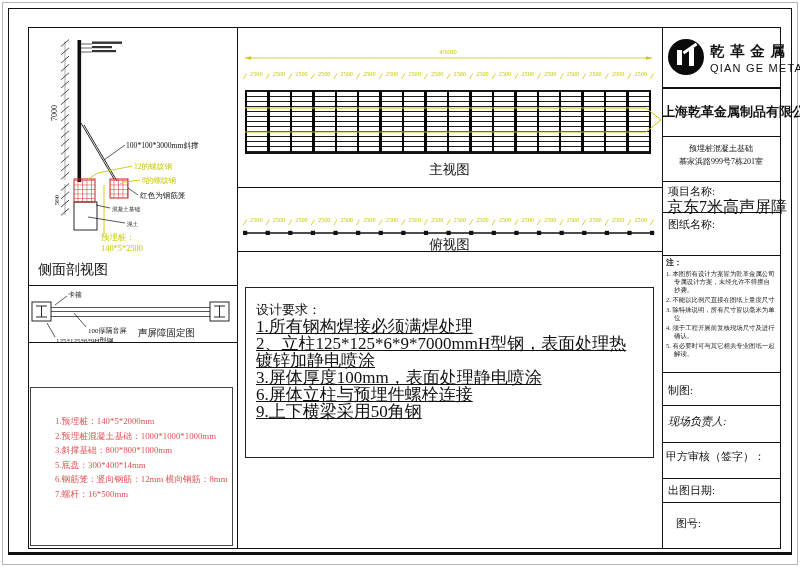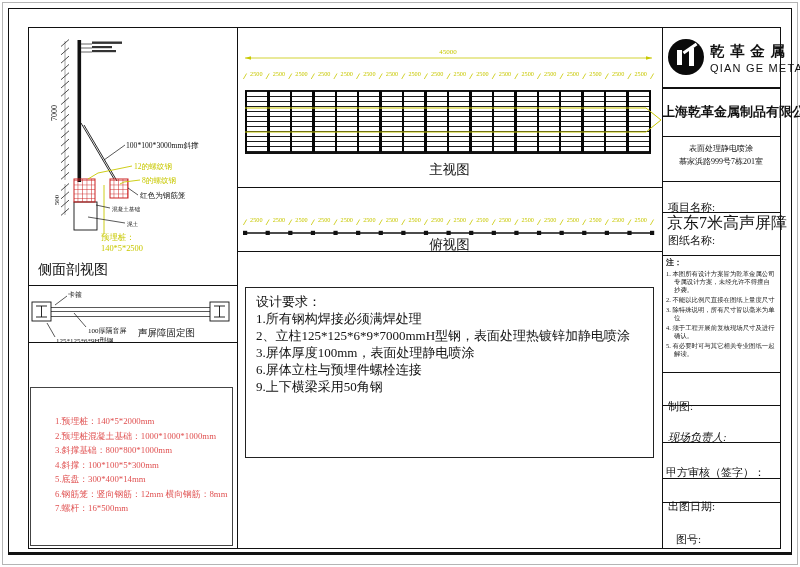--- a/index.html
+++ b/index.html
@@ -12,30 +12,30 @@
   svg text{font-family:"Liberation Serif","DejaVu Serif",serif;}
   .lbl{position:absolute;white-space:nowrap;}
   
   #grid{position:absolute;left:245px;top:90px;width:406px;height:64px;
         border:1.2px solid #111;border-bottom:2.5px solid #111;box-sizing:border-box;
         background:repeating-linear-gradient(180deg,#1c1c1c 0 1.1px,transparent 1.1px 5px);}
   .post{position:absolute;top:0;width:2.4px;height:100%;background:#060606;}
   
   #design-box{position:absolute;left:245px;top:287px;width:409px;height:171px;
         border:1.2px solid #222;box-sizing:border-box;padding:5px 10px 0 10px;}
-  #design-box .t{font-size:13px;line-height:17px;}
-  #design-box li{font-size:13px;line-height:17px;list-style:none;}
+  #design-box .t{font-size:13px;line-height:17px;margin-top:8px;}
+  #design-box li{font-size:17px;line-height:17px;list-style:none;text-decoration:underline;}
   #design-box ul{margin:0;padding:0;}
   
   #red-box{position:absolute;left:30px;top:387px;width:203px;height:159px;
         border:1px solid #444;box-sizing:border-box;padding:10px 0 0 8px;}
   #red-box li{font-size:8.8px;line-height:14.5px;color:#e05252;list-style:none;white-space:nowrap;}
   #red-box ul{margin:16px;padding:0;}
   
-  .tb-lbl{position:absolute;font-size:11px;margin-top:16px;}
+  .tb-lbl{position:absolute;font-size:11px;}
   #notes li{font-size:6.4px;line-height:8.2px;color:#222;list-style:none;
         padding-left:8px;text-indent:-8px;margin-bottom:1.5px;}
   #notes ul{margin:0;padding:0;}
   .logo-circle{position:absolute;left:668px;top:39px;width:36px;height:36px;
         background:#0a0a0a;border-radius:50%;overflow:hidden;}
   .logo-bar{position:absolute;width:5px;height:15px;background:#fff;}
   .logo-slash{position:absolute;width:16px;height:3px;background:#fff;transform:rotate(-35deg);}
 </style>
 </head>
 <body>
@@ -153,21 +153,20 @@
     <text x="60" y="48" font-size="7" fill="#111">100厚隔音屏</text>
     <text x="28" y="58" font-size="7" fill="#111">125*125*6*9H型钢</text>
     <text x="110" y="51" font-size="9.5" fill="#111">声屏障固定图</text>
   </svg>
 
   <div id="red-box">
     <ul>
         <li>1.预埋桩：140*5*2000mm</li>
         <li>2.预埋桩混凝土基础：1000*1000*1000mm</li>
         <li>3.斜撑基础：800*800*1000mm</li>
-        <li>4.斜撑：100*100*5*300mm</li>
         <li>5.底盘：300*400*14mm</li>
         <li>6.钢筋笼：竖向钢筋：12mm 横向钢筋：8mm</li>
         <li>7.螺杆：16*500mm</li>
       </ul>
   </div>
 
   <svg class="abs" style="left:238px;top:40px;" width="424" height="48">
     <g stroke="#c8c800" stroke-width="0.8">
       <line x1="7" y1="18" x2="414" y2="18"></line>
       <path d="M7 18l6 -1.8v3.6z" fill="#c8c800" stroke="none"></path>
@@ -334,21 +333,21 @@
 
   <div class="logo-circle">
     <div class="logo-bar" style="left:9px;top:11px;"></div>
     <div class="logo-bar" style="left:21px;top:9px;height:18px;"></div>
     <div class="logo-slash" style="left:14px;top:8px;"></div>
   </div>
   <div class="lbl" style="left:710px;top:42px;font-size:14.5px;font-weight:bold;letter-spacing:1px;">乾 革 金 属</div>
   <div class="lbl" style="left:710px;top:62px;font-size:11px;letter-spacing:1.2px;font-family:'Liberation Sans',sans-serif;">QIAN GE METAL</div>
 
   <div class="lbl" style="left:662px;top:103px;width:118px;text-align:center;font-size:13px;font-weight:bold;">上海乾革金属制品有限公司</div>
-  <div class="lbl" style="left:662px;top:143px;width:118px;text-align:center;font-size:8px;">表面处理静电喷涂</div>
+  <div class="lbl" style="left:662px;top:143px;width:118px;text-align:center;font-size:8px;">预埋桩混凝土基础</div>
   <div class="lbl" style="left:662px;top:156px;width:118px;text-align:center;font-size:8px;">慕家浜路999号7栋201室</div>
 
   <div class="tb-lbl" style="left:668px;top:184px;">项目名称:</div>
   <div class="tb-lbl" style="left:667px;top:197px;font-size:16px;">京东7米高声屏障</div>
   <div class="tb-lbl" style="left:668px;top:217px;">图纸名称:</div>
 
   <div id="notes" style="position:absolute;left:666px;top:257px;width:110px;">
     <div style="font-size:8px;font-weight:bold;margin-bottom:2px;">注：</div>
     <ul>
         <li>1. 本图所有设计方案皆为乾革金属公司专属设计方案，未经允许不得擅自抄袭。</li>

